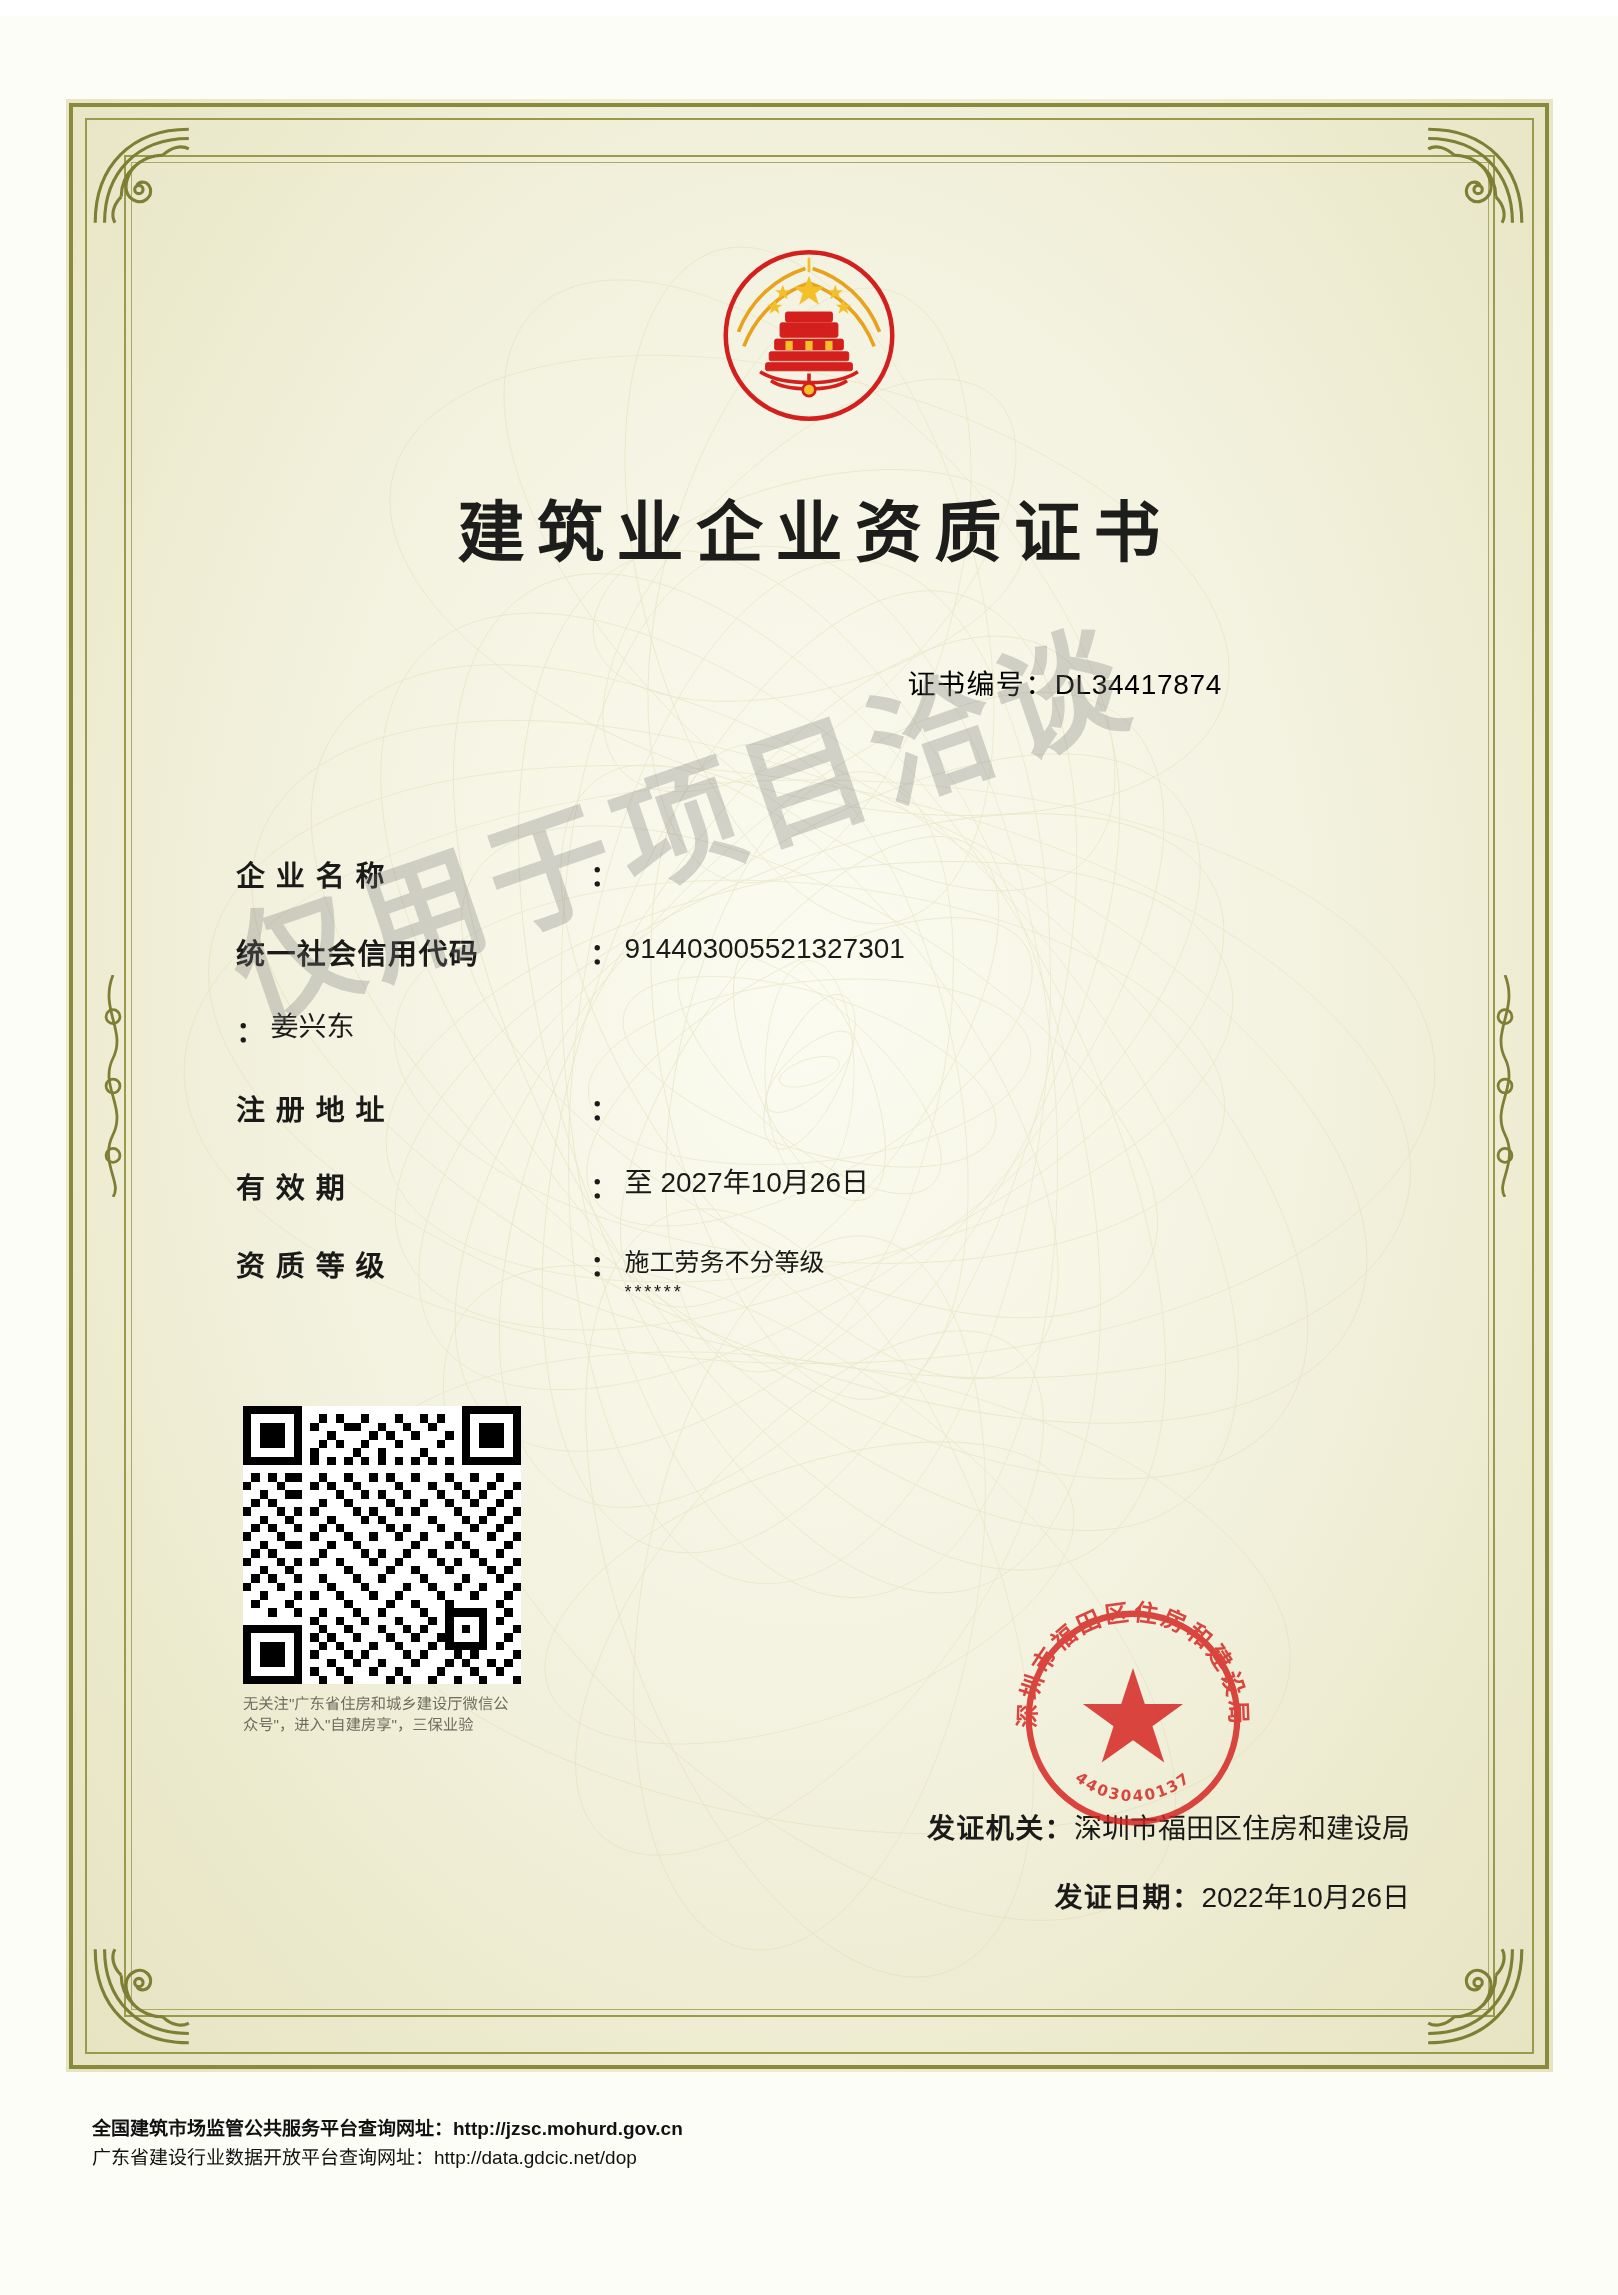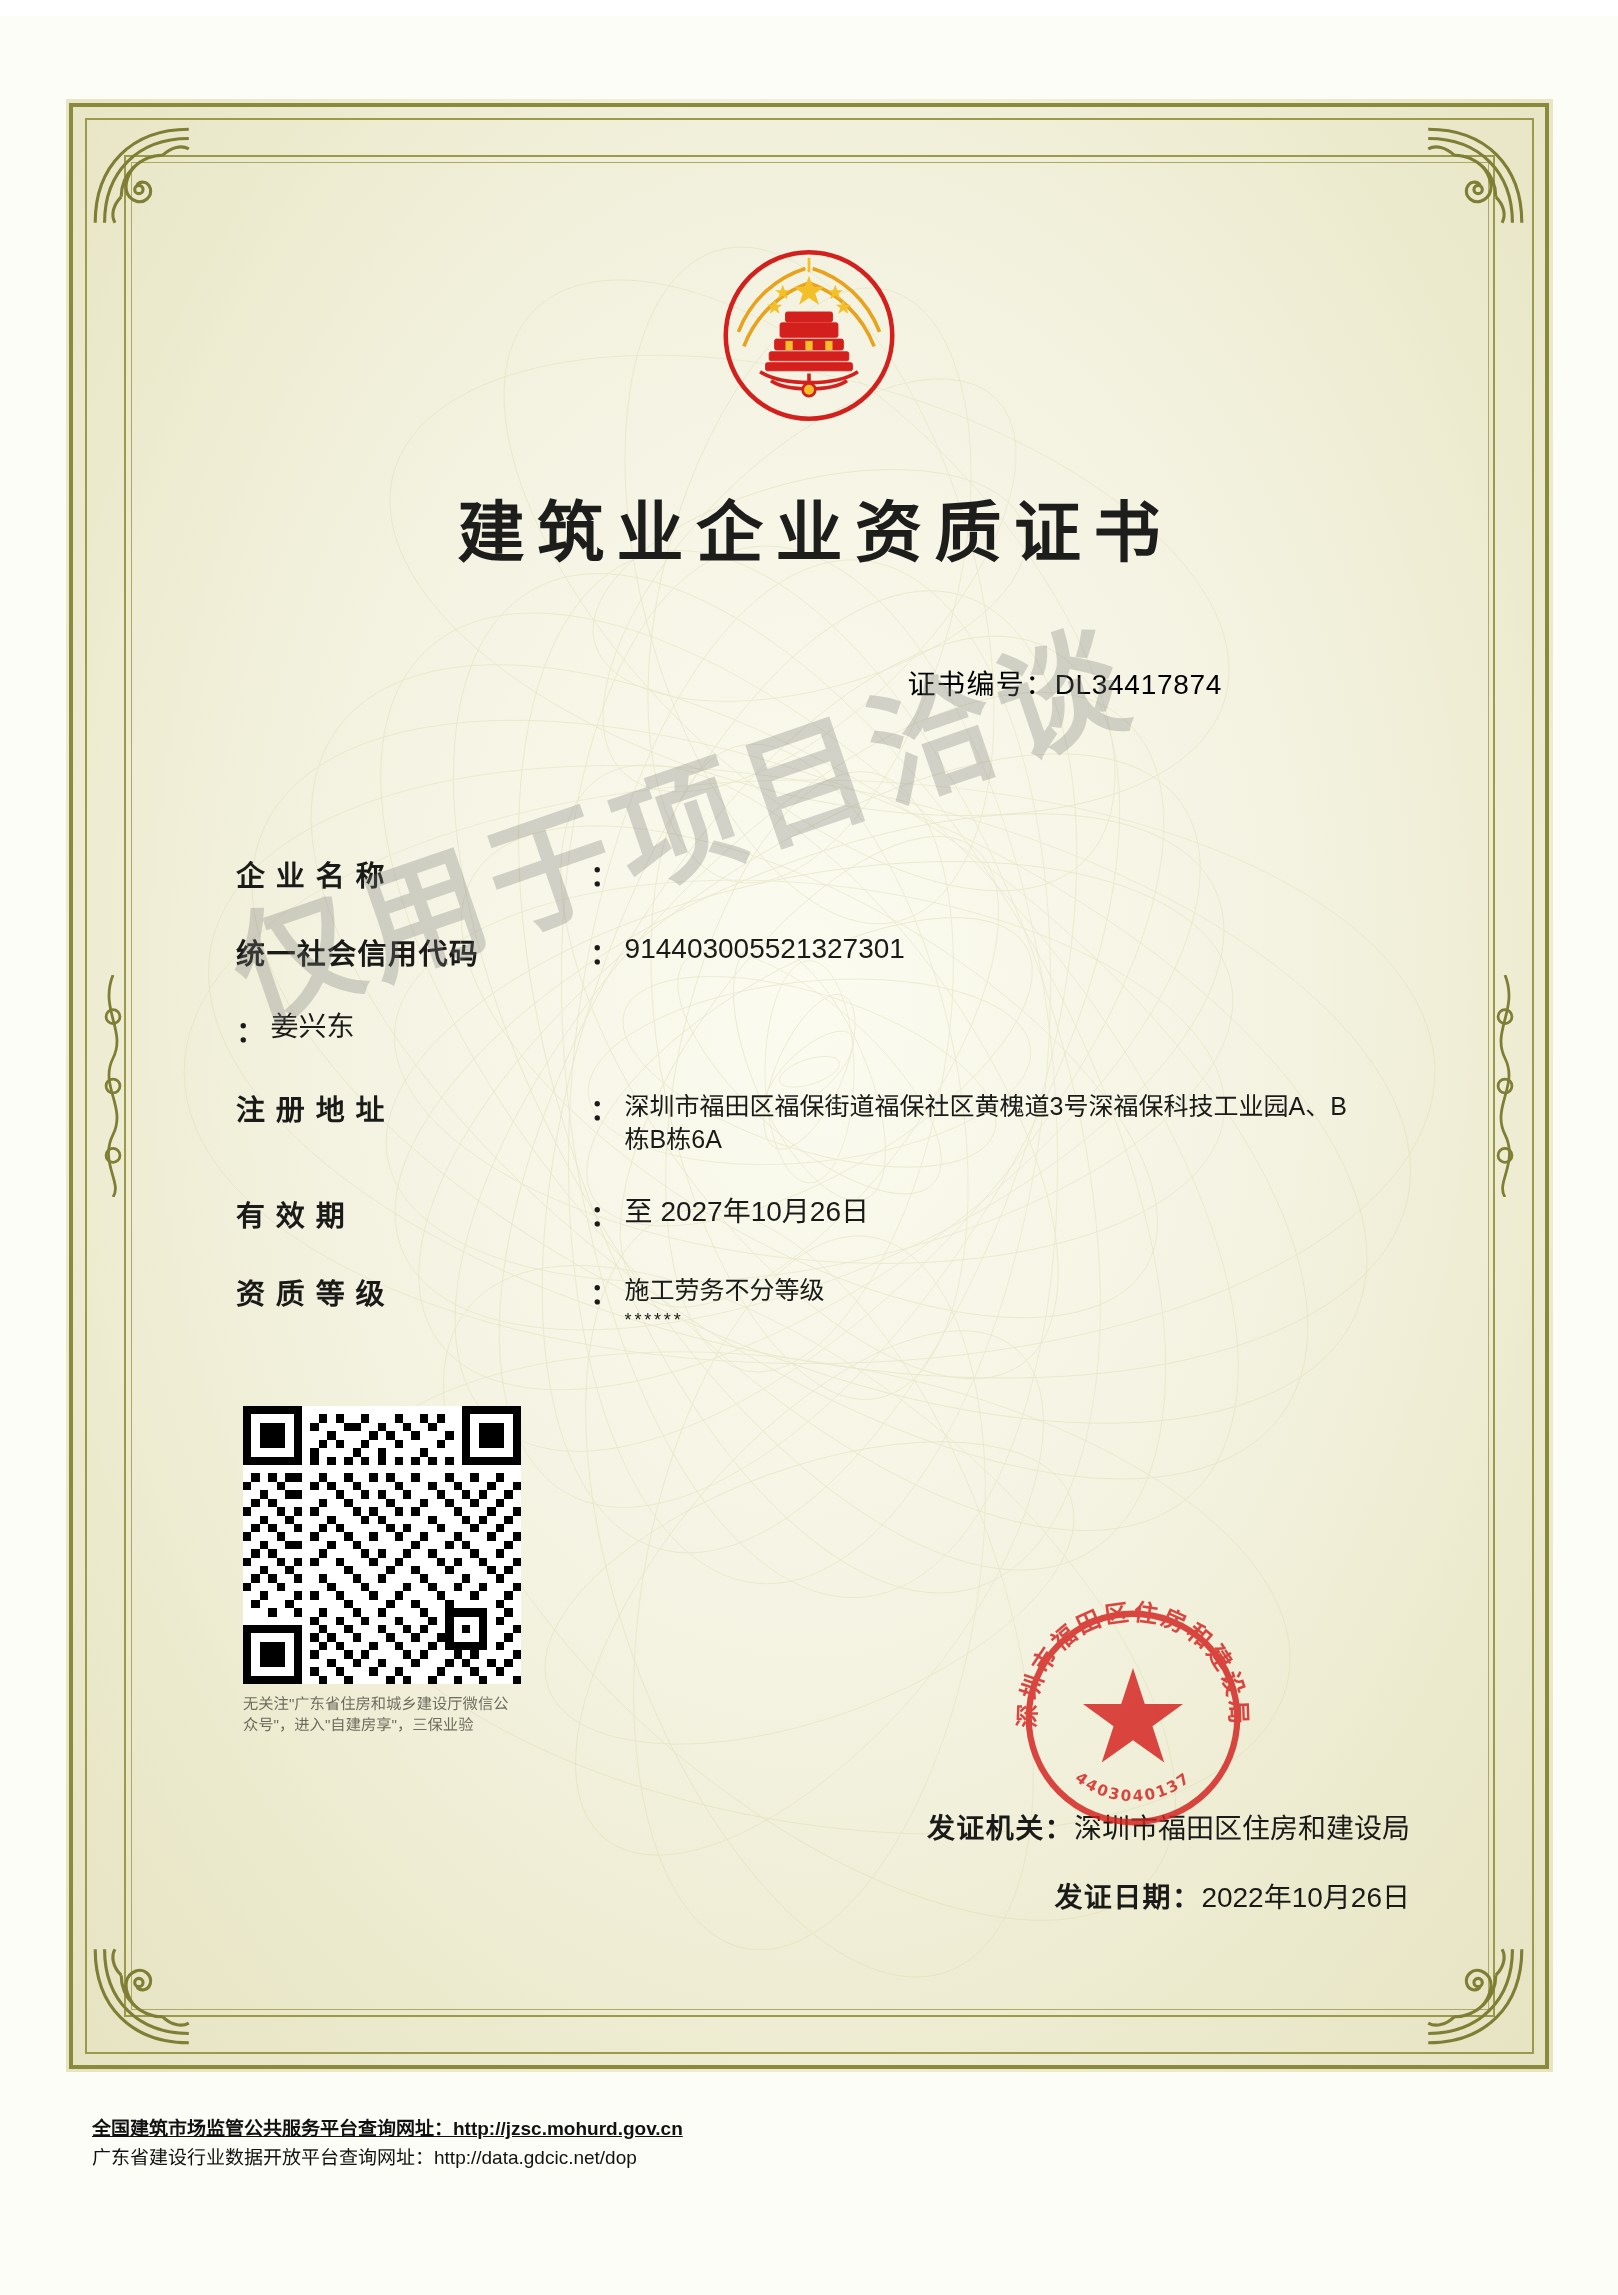--- a/index.html
+++ b/index.html
@@ -252,21 +252,21 @@
 
   
   .footer {
     position: absolute;
     left: 92px;
     top: 2098px;
     font-size: 19px;
     color: #111;
     line-height: 1.55;
   }
-  .footer .line1 { font-weight: 700; text-decoration: underline; }
+  .footer .line1 { font-weight: 700; }
   .footer .line2 { font-weight: 400; }
 </style>
 </head>
 <body>
 
 <div class="cert-page">
 
   <div class="paper">
     <svg class="guilloche" viewBox="0 0 2140 2840" preserveAspectRatio="none">
       <defs>
@@ -475,21 +475,20 @@
     </div>
 
     <div class="field-row">
       <div class="field-colon">：</div>
       <div class="field-value big">姜兴东</div>
     </div>
 
     <div class="field-row">
       <div class="field-label">注  册  地  址</div>
       <div class="field-colon">：</div>
-      <div class="field-value">深圳市福田区福保街道福保社区黄槐道3号深福保科技工业园A、B栋B栋6A</div>
     </div>
 
     <div class="field-row">
       <div class="field-label">有    效    期</div>
       <div class="field-colon">：</div>
       <div class="field-value big">至 2027年10月26日</div>
     </div>
 
     <div class="field-row">
       <div class="field-label">资  质  等  级</div>

